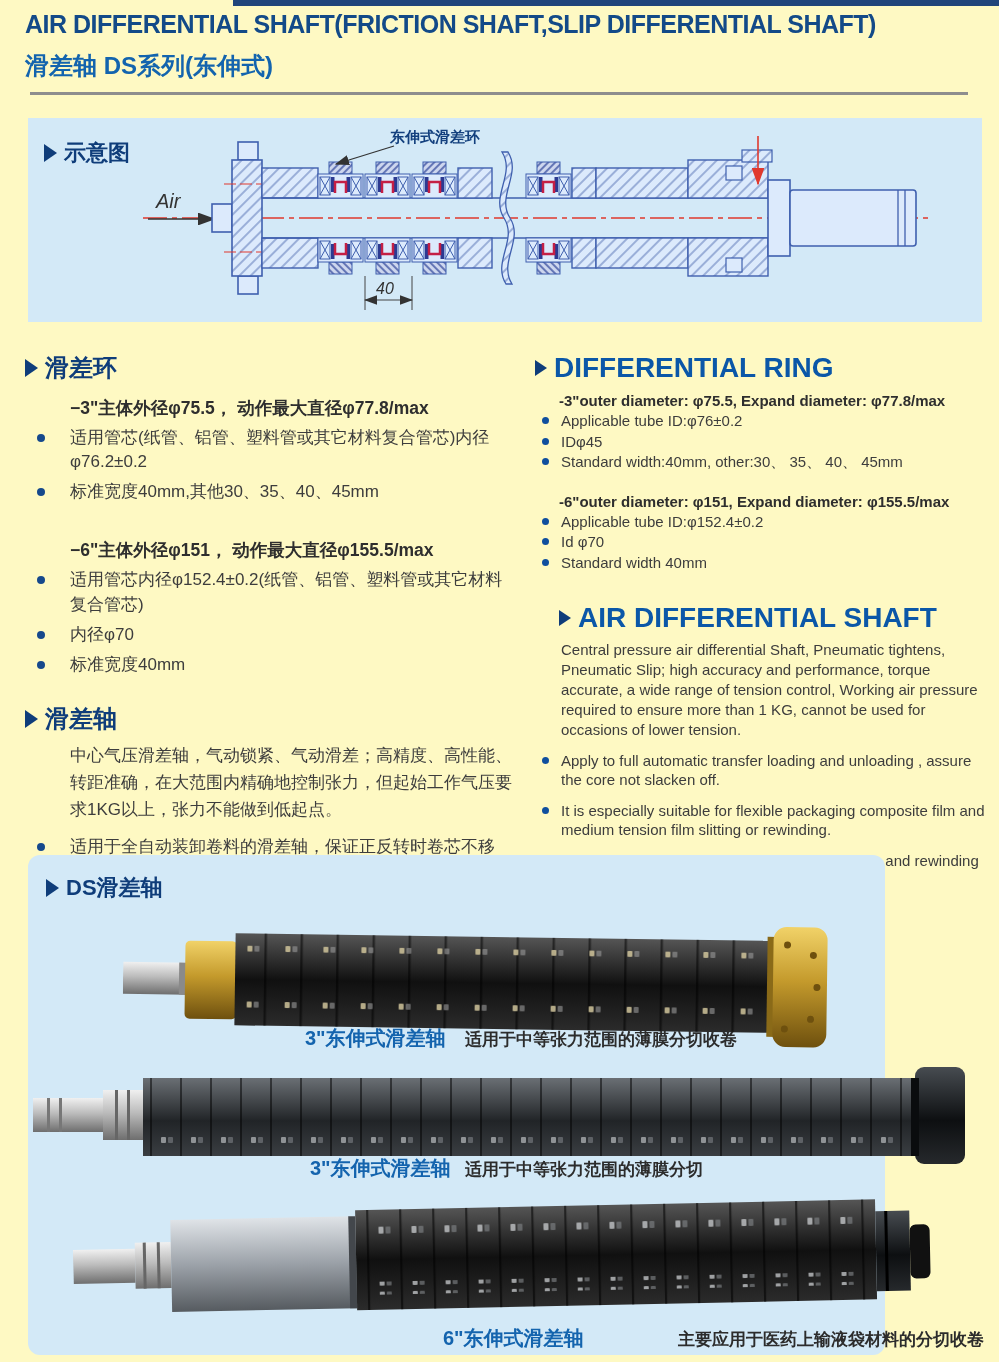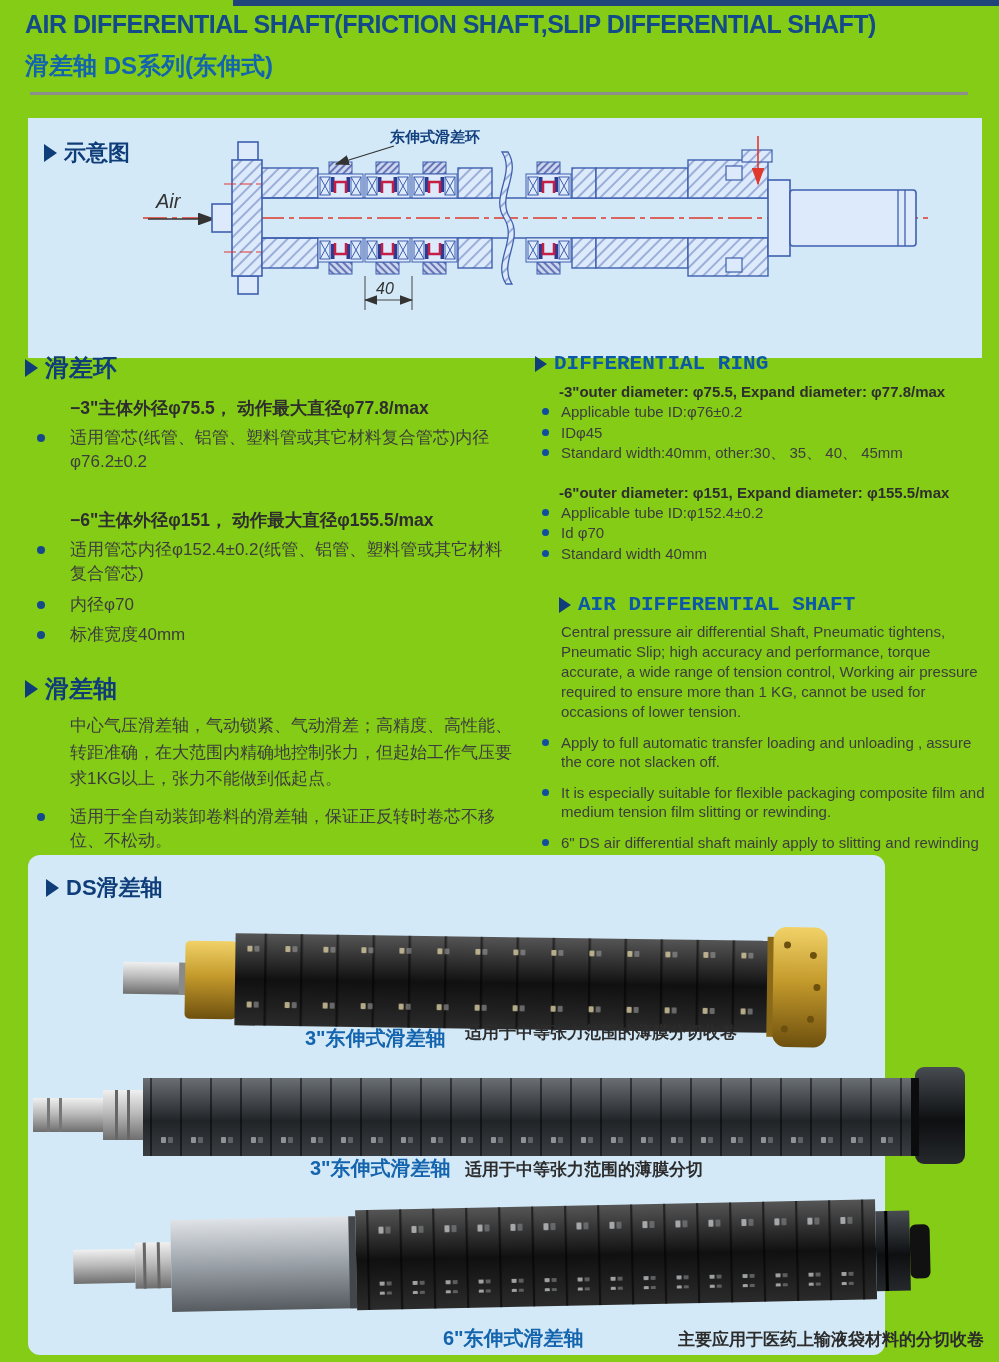--- a/index.html
+++ b/index.html
@@ -1,38 +1,38 @@
 <!DOCTYPE html>
 <html><head>
 <meta charset="utf-8">
 <style>
   html,body{margin:0;padding:0;background:#ffffff;}
-  .page{position:relative;width:999px;height:1362px;background:#84cc16;overflow:hidden;
+  .page{position:relative;width:999px;height:1362px;background:#fef9c3;overflow:hidden;
         font-family:"Liberation Sans", sans-serif;}
   
   .topbar{position:absolute;left:233px;top:0;width:766px;height:6px;background:#20457a;}
   .title{position:absolute;left:25px;top:10px;width:960px;font-size:25px;font-weight:700;
          color:#134a88;letter-spacing:-0.5px;}
   .subtitle{position:absolute;left:25px;top:50px;font-size:24px;font-weight:700;color:#1364ae;}
   .hrule{position:absolute;left:30px;top:92px;width:938px;height:3px;background:#8e8e8e;}
   
   .panel{position:absolute;background:#d3e9f7;}
-  .panel-diagram{left:28px;top:118px;width:954px;height:240px;}
+  .panel-diagram{left:28px;top:118px;width:954px;height:204px;}
   .panel-products{left:28px;top:855px;width:857px;height:500px;border-radius:12px;}
   .panel-label{position:absolute;display:flex;align-items:center;font-size:22px;font-weight:700;
                color:#0f3d7a;}
   .tri{width:0;height:0;border-left:13px solid #0f3d7a;border-top:9px solid transparent;
        border-bottom:9px solid transparent;margin-right:7px;display:inline-block;}
   .tri-sm{border-left-width:12px;border-top-width:8px;border-bottom-width:8px;}
   
   .col{position:absolute;top:352px;}
   .col-left{left:25px;width:487px;}
   .col-right{left:535px;width:452px;}
   .h-cn{display:flex;align-items:center;font-size:24px;font-weight:700;color:#0f3d7a;margin:0 0 8px 0;}
-  .h-en{display:flex;align-items:center;font-size:21px;font-weight:700;color:#0b57a8;margin:0 0 6px 0;font-family:Liberation Mono, monospace;}
+  .h-en{display:flex;align-items:center;font-size:28px;font-weight:700;color:#0b57a8;margin:0 0 6px 0;}
   .h-en .tri{border-left-color:#0f3d7a;}
   .spec-title{font-weight:700;color:#2e2e2e;}
   .spec-title.cn{font-size:17.5px;margin:12px 0 2px 45px;}
   .spec-title.en{font-size:15px;margin:8px 0 0 24px;}
   ul.blist{list-style:none;margin:2px 0 0 0;padding:0;}
   ul.blist li{position:relative;color:#3d3d3d;}
   ul.cn li{padding-left:45px;font-size:17px;line-height:1.42;margin:6px 0;}
   ul.cn li::before{content:"";position:absolute;left:12px;top:8px;width:8px;height:8px;
                    border-radius:50%;background:#16498c;}
   ul.en li{padding-left:26px;font-size:15px;line-height:1.3;margin:1px 0;}
@@ -153,20 +153,21 @@
   </div>
 
   <div class="col col-left">
     <div class="h-cn">
       <span class="tri"></span>
       <span>滑差环</span>
     </div>
     <div class="spec-title cn">−3"主体外径φ75.5， 动作最大直径φ77.8/max</div>
     <ul class="blist cn">
       <li>适用管芯(纸管、铝管、塑料管或其它材料复合管芯)内径φ76.2±0.2</li>
+      <li>标准宽度40mm,其他30、35、40、45mm</li>
     </ul>
     <div class="gap"></div>
     <div class="spec-title cn">−6"主体外径φ151， 动作最大直径φ155.5/max</div>
     <ul class="blist cn">
       <li>适用管芯内径φ152.4±0.2(纸管、铝管、塑料管或其它材料复合管芯)</li>
       <li>内径φ70</li>
       <li>标准宽度40mm</li>
     </ul>
     <div class="h-cn" style="margin-top:26px;">
       <span class="tri"></span>
@@ -250,21 +251,21 @@
       <rect x="120" y="84" width="522" height="13" fill="url(#clips)"></rect>
       <rect x="644" y="16" width="10" height="100" fill="#8a6a18"></rect>
       <rect x="650" y="6" width="54" height="120" rx="13" fill="url(#gGold)"></rect>
       <circle cx="664" cy="24" r="3.5" fill="#6e500e"></circle>
       <circle cx="690" cy="34" r="3.5" fill="#6e500e"></circle>
       <circle cx="694" cy="66" r="3.5" fill="#6e500e"></circle>
       <circle cx="688" cy="98" r="3.5" fill="#6e500e"></circle>
       <circle cx="662" cy="108" r="3.5" fill="#6e500e"></circle>
     </svg>
     <div class="caption cap-name" style="left:277px;top:170px;">3"东伸式滑差轴</div>
-    <div class="caption cap-desc" style="left:437px;top:166px;">适用于中等张力范围的薄膜分切收卷</div>
+    <div class="caption cap-desc" style="left:437px;top:173px;">适用于中等张力范围的薄膜分切收卷</div>
 
     <svg class="photo" style="left:5px;top:207px;" width="945" height="105" viewBox="0 0 945 105">
       <defs>
         <linearGradient id="gDark" x1="0" y1="0" x2="0" y2="1">
           <stop offset="0" stop-color="#6a6f74"></stop>
             <stop offset="0.55" stop-color="#212427"></stop>
             <stop offset="1" stop-color="#3a3e42"></stop>
         </linearGradient>
         <linearGradient id="gDark2" x1="0" y1="0" x2="0" y2="1">
           <stop offset="0" stop-color="#474c51"></stop>

